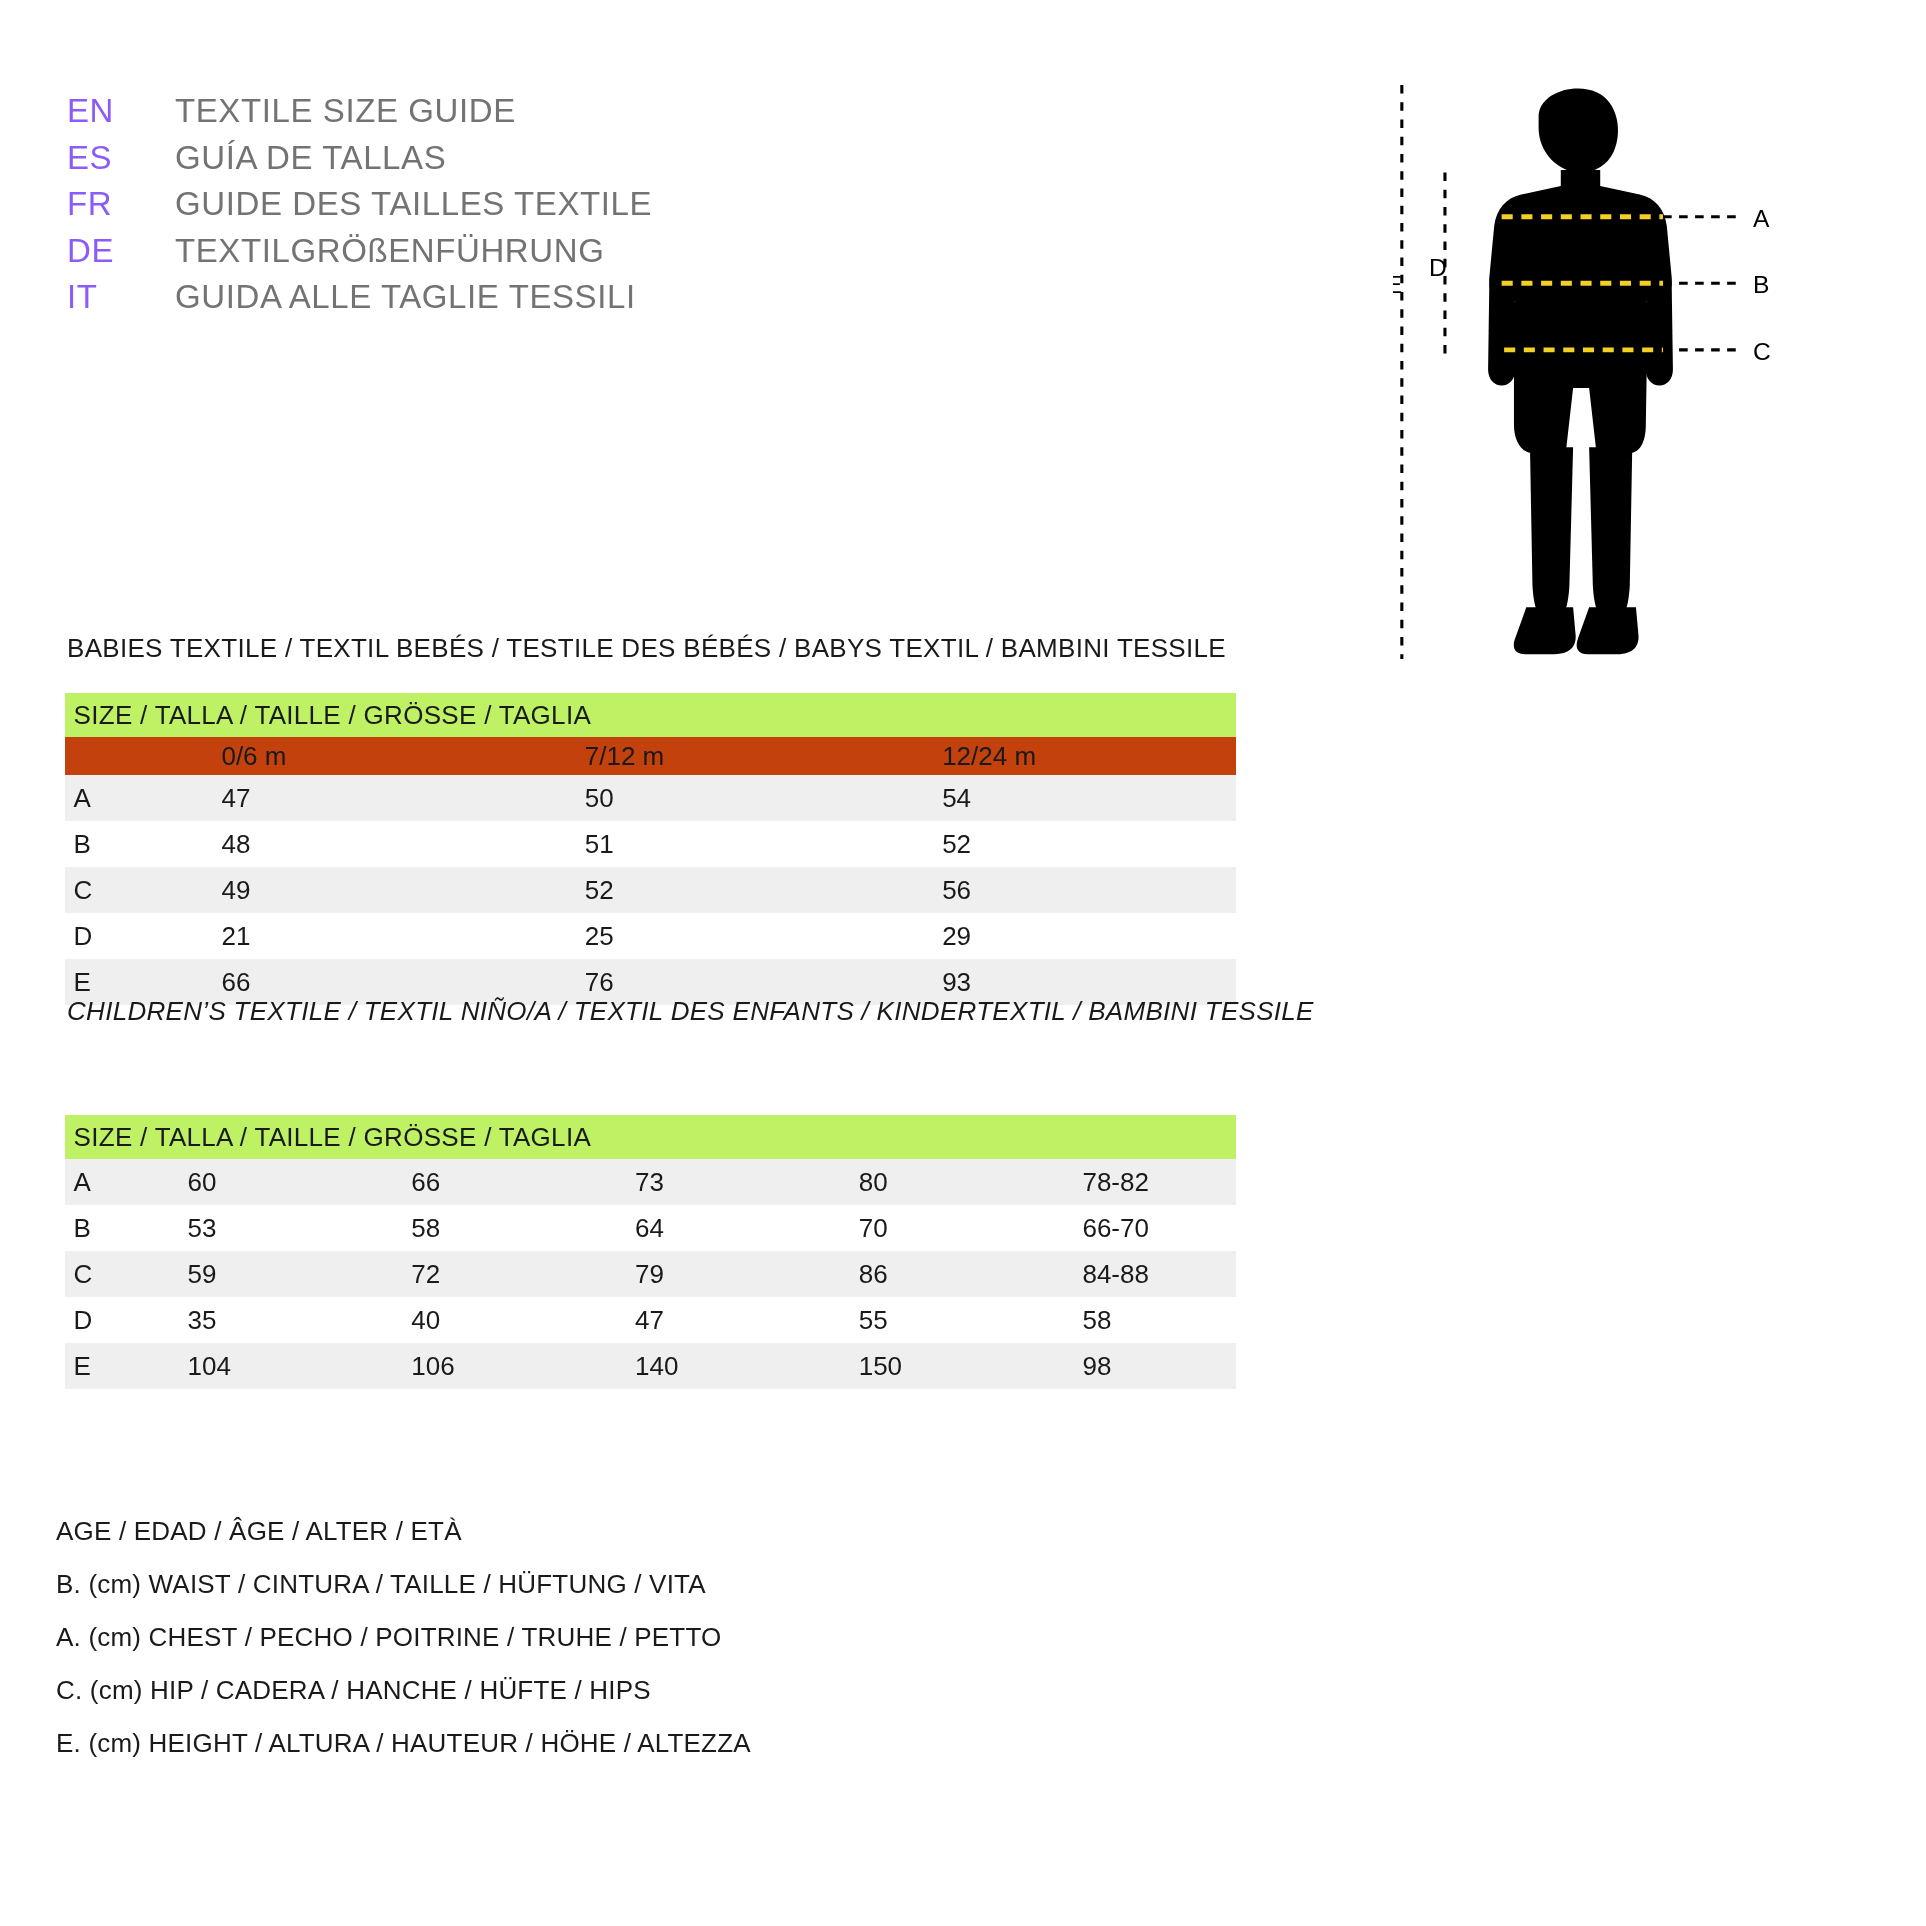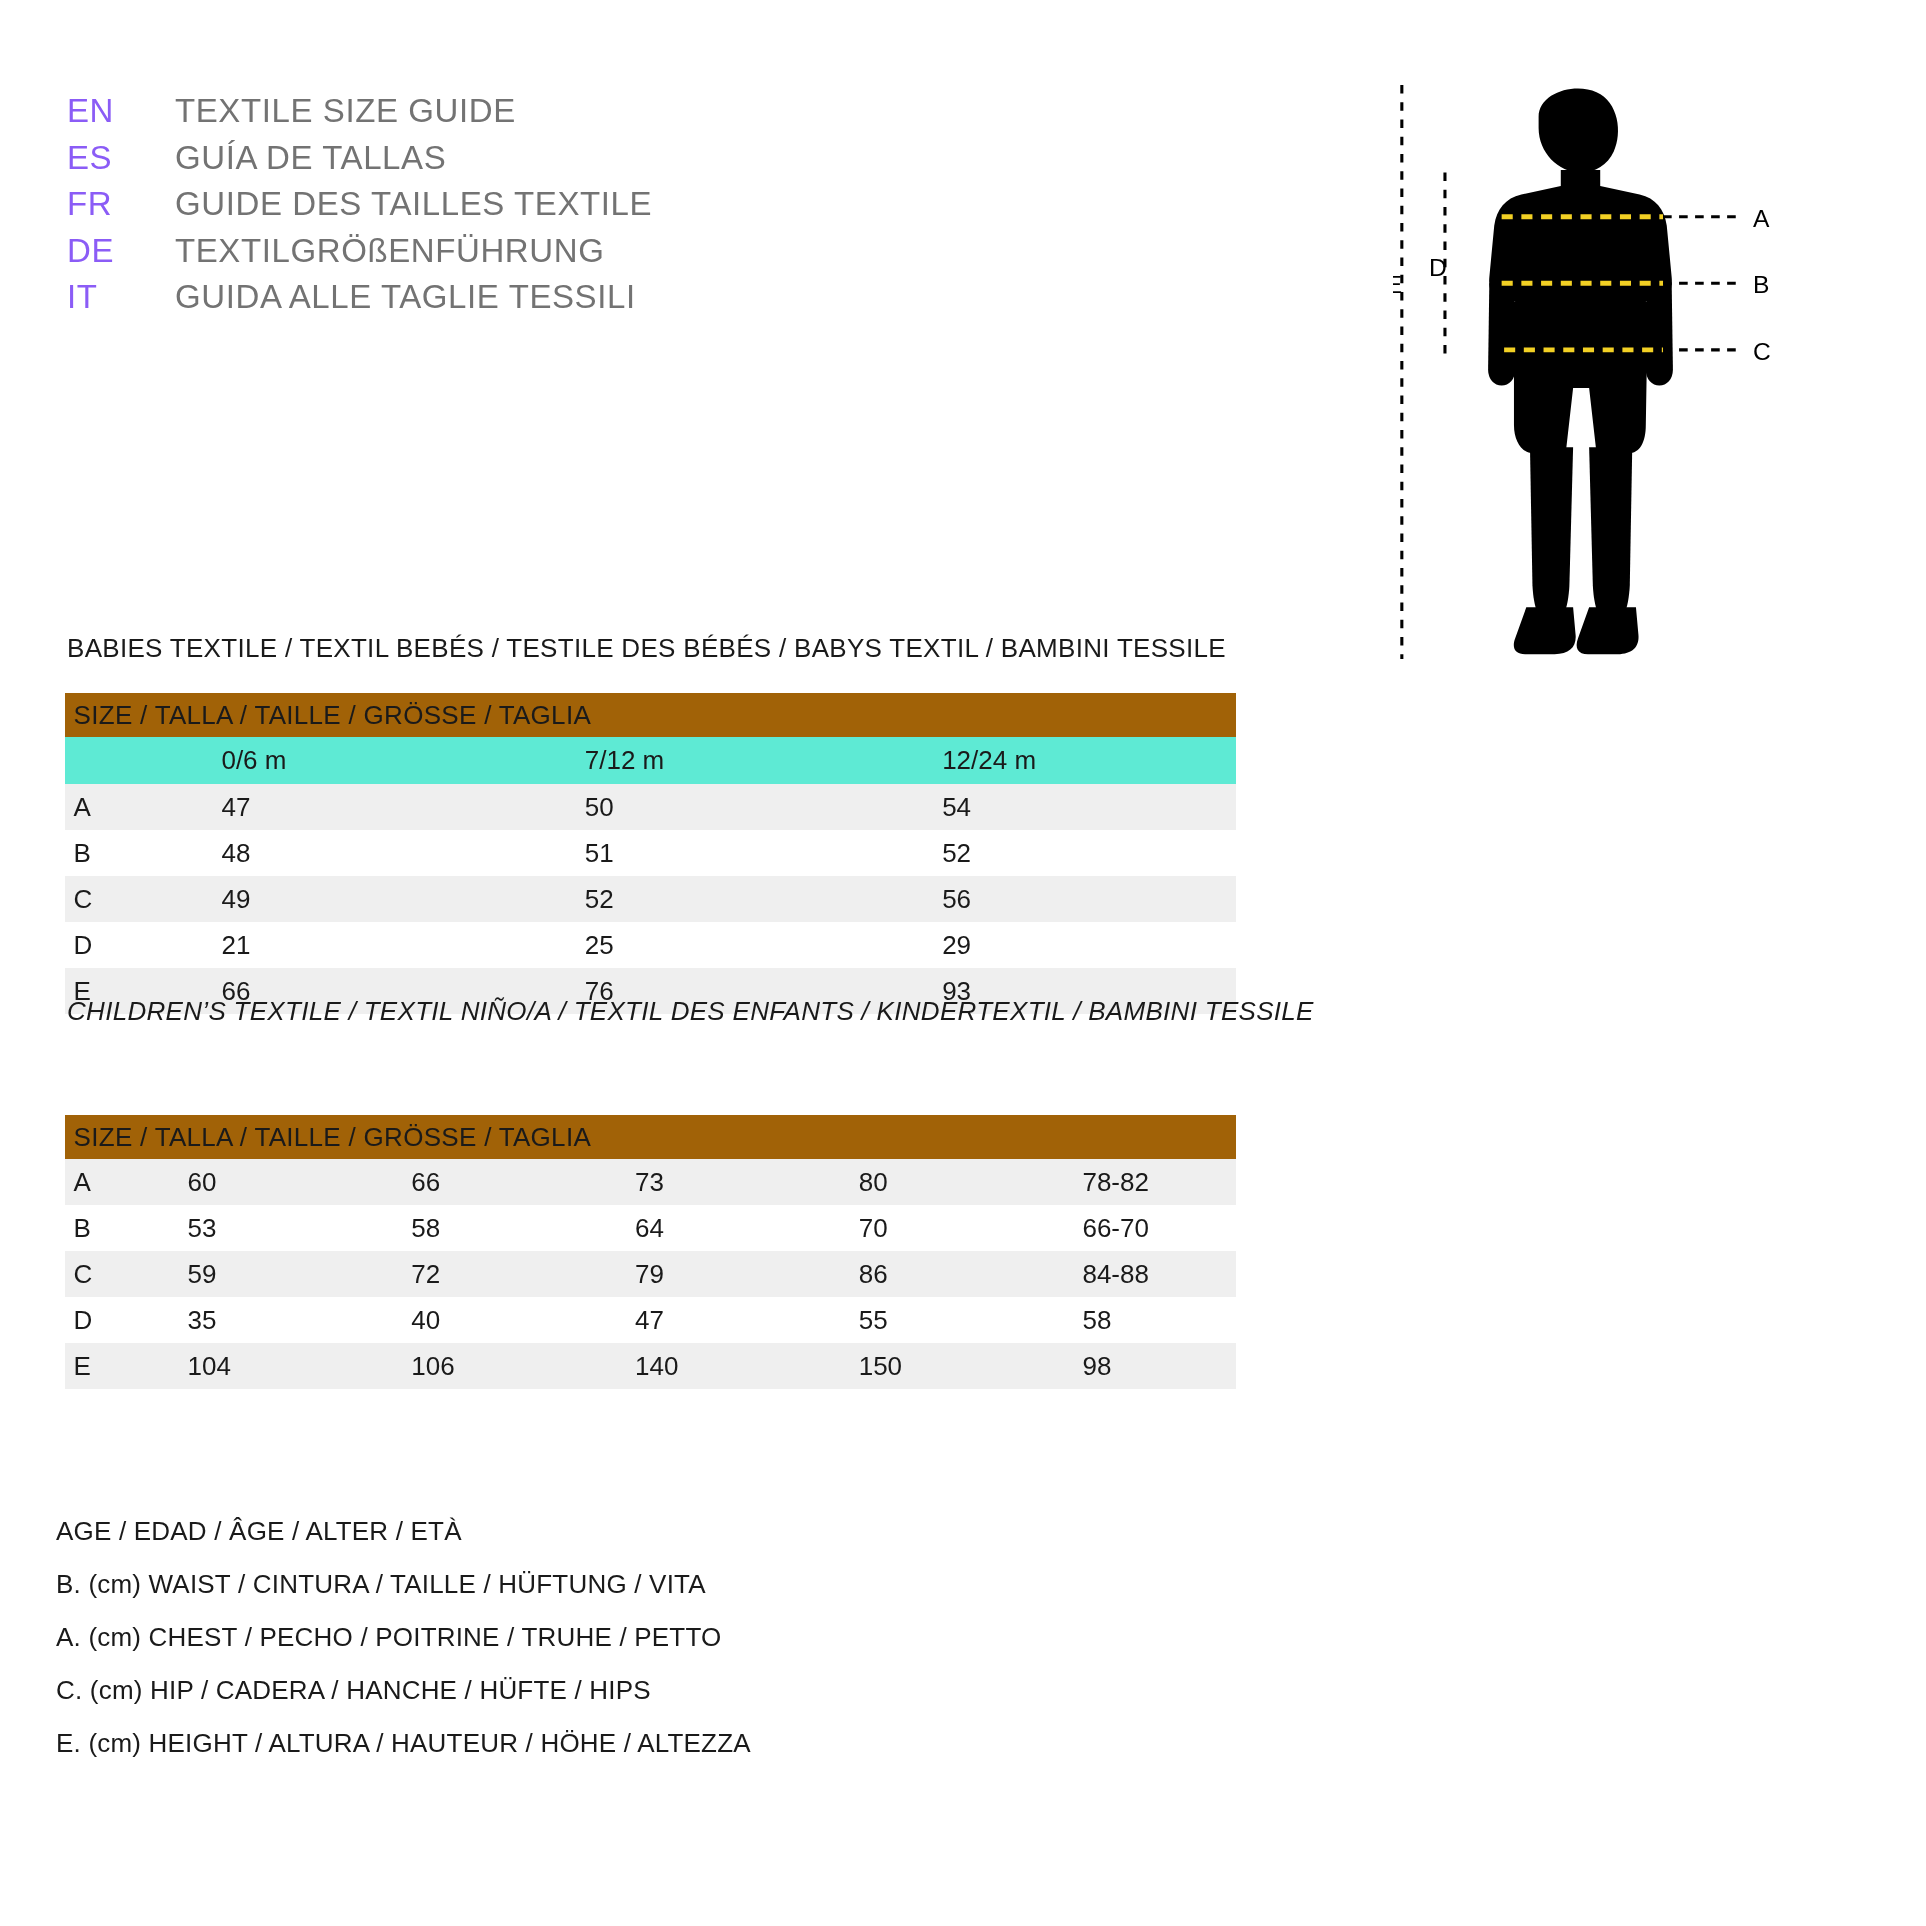--- a/index.html
+++ b/index.html
@@ -73,29 +73,29 @@
   }
   #babies-table { left: 65px; top: 693px; width: 1171px; }
   #children-table { left: 65px; top: 1115px; width: 1171px; }
 
   .size-table td, .size-table th {
     padding: 0;
     text-align: left;
     font-weight: normal;
   }
   .size-table tr.header-row td {
-    background: #a16207;
+    background: #bef264;
     height: 44px;
     font-size: 26px;
     padding-left: 8.6px;
     letter-spacing: 0.3px;
   }
   .size-table tr.sizes-row td {
-    background: #5eead4;
-    height: 47px;
+    background: #c2410c;
+    height: 38px;
   }
   .size-table tr.data-row td {
     height: 46px;
   }
   .size-table tr.shade td {
     background: #efefef;
   }
   .size-table tr.plain td {
     background: #ffffff;
   }

